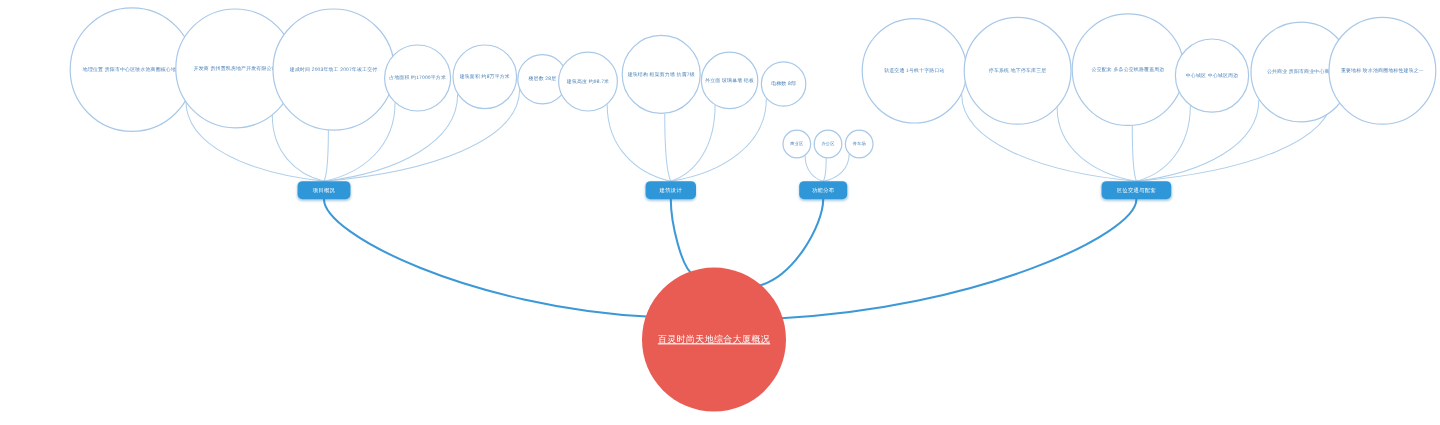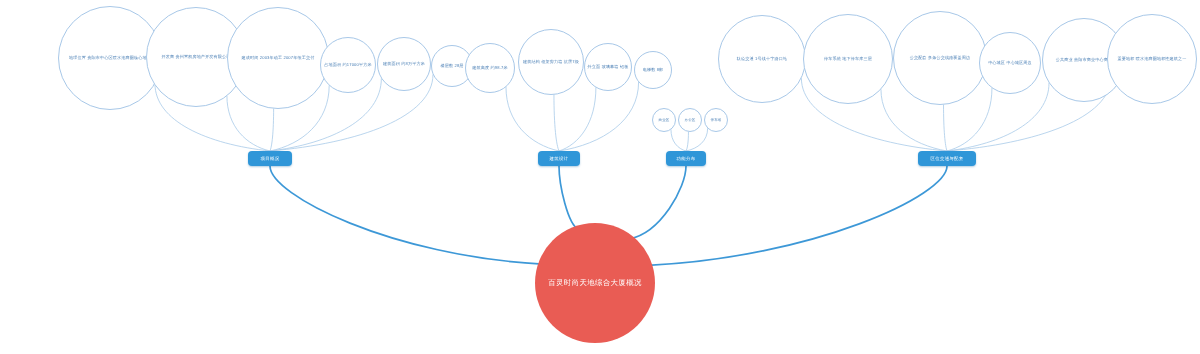--- a/index.html
+++ b/index.html
@@ -40,21 +40,21 @@
         padding:0 5px;
         height:15px;
   }
   .branch-label{color:#ffffff;font-size:4.4px;letter-spacing:.3px;white-space:nowrap;user-select:none;}
 
   
   .root{position:absolute;border-radius:50%;
         background:#e95c54;
         display:flex;align-items:center;justify-content:center;
         box-sizing:border-box;}
-  .root-label{color:#ffffff;font-size:7.4px;letter-spacing:.4px;white-space:nowrap;user-select:none;}
+  .root-label{color:#ffffff;font-size:7.4px;letter-spacing:.4px;white-space:nowrap;user-select:none;text-decoration:underline;}
 </style>
 </head>
 <body>
 
 <div id="stage">
   <svg class="layer" id="edges">
       <path d="M 542.3103049353513 264.0317097767265 C 392.53963722090805 256.1891729945884, 270 195.40951293301794, 270 166" fill="none" stroke="#2c8fd4" stroke-width="1.7" stroke-linecap="round" opacity="0.92"></path>
       <path d="M 578.5311924650987 229.4763755115708 C 567.7890366092944 224.39826547064516, 559 185.04291265347126, 559 166" fill="none" stroke="#2c8fd4" stroke-width="1.7" stroke-linecap="round" opacity="0.92"></path>
       <path d="M 629.3806743568356 238.79627582692572 C 660.5213034605761 232.97257376077167, 686 187.8388827480777, 686 166" fill="none" stroke="#2c8fd4" stroke-width="1.7" stroke-linecap="round" opacity="0.92"></path>
       <path d="M 648.1413423575018 265.33654245503493 C 812.5136040608759 257.38961905863215, 947 195.80096273651048, 947 166" fill="none" stroke="#2c8fd4" stroke-width="1.7" stroke-linecap="round" opacity="0.92"></path>

